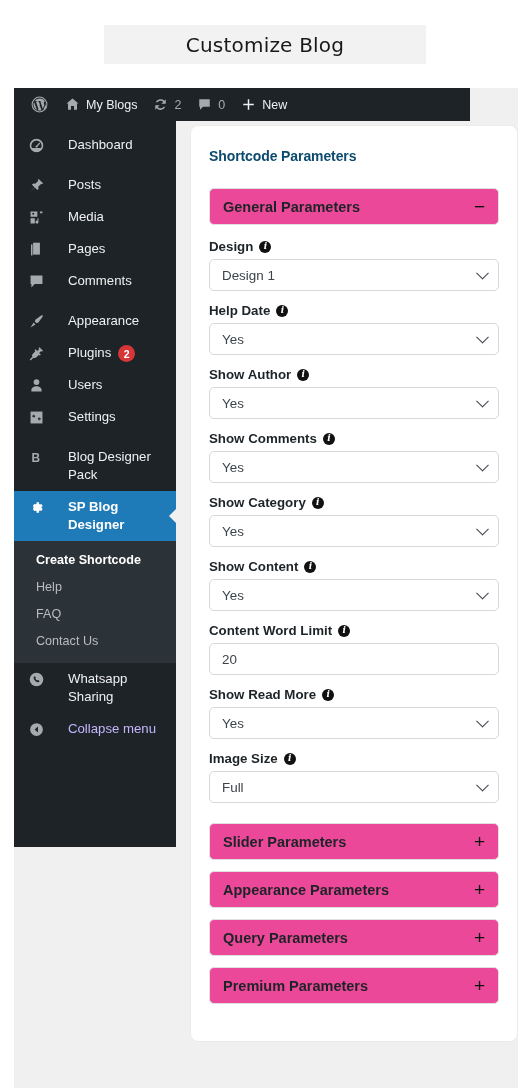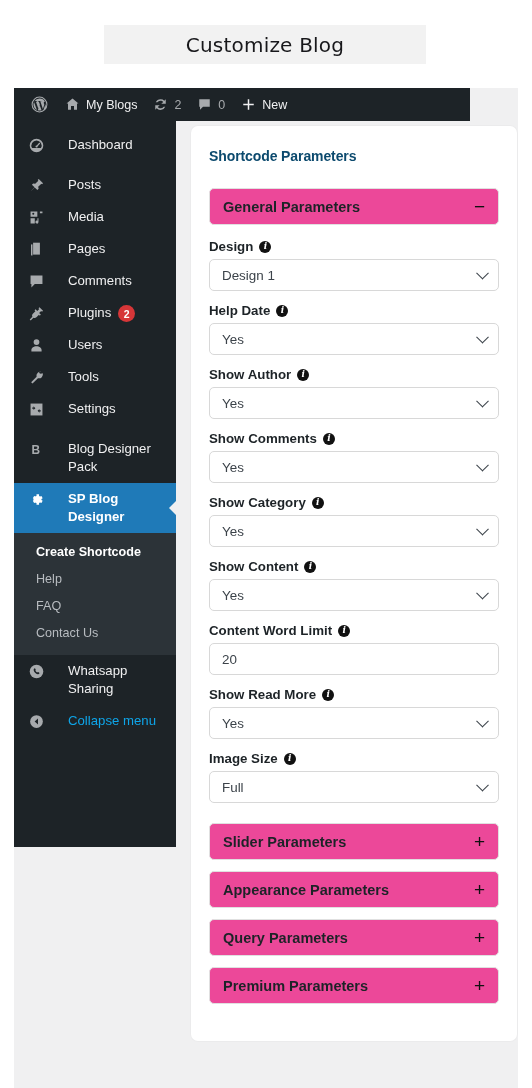--- a/index.html
+++ b/index.html
@@ -84,21 +84,21 @@
     line-height: 17px;
   }
   .sub-item.current { color: #fff; font-weight: 700; }
   .badge {
     display:inline-flex; align-items:center; justify-content:center;
     min-width: 17px; height: 17px; padding: 0 5px;
     background: #d63638; color:#fff; border-radius: 9px;
     font-size: 10.5px; font-weight: 700; margin-left: 7px;
     vertical-align: middle;
   }
-  .menu-item.dim .lbl { color:#0ea5e9; }
+  .menu-item.dim .lbl { color:#c4b5fd; }
 
   
   .content {
     position: absolute; left: 162px; top: 33px;
     width: 342px; height: 967px;
     background: #f0f0f1;
   }
   .card {
     position: absolute; left: 15px; top: 5px;
     width: 326px;
@@ -241,48 +241,48 @@
 
       <div class="menu-item">
         <span class="mi-ico">
           <svg width="17" height="17" viewBox="0 0 20 20">
               <path d="M3 3h14v10H8l-4 4v-4H3z"></path>
             </svg>
         </span>
         <span class="lbl">Comments</span>
       </div>
 
+      <div class="menu-item spacer-top">
+        <span class="mi-ico">
+          <svg width="17" height="17" viewBox="0 0 20 20">
+              <path d="M17.5 3.1c-.6-.6-1.5-.4-2.4.2L8.6 8l-.5 2.3 1.6 1.6 2.3-.5 4.7-6.5c.6-.9.8-1.2.8-1.8zM6.6 11.3L3 17l5.7-3.6-2.1-2.1z"></path>
+            </svg>
+        </span>
+        <span class="lbl">Appearance</span>
+      </div>
 
       <div class="menu-item">
         <span class="mi-ico">
           <svg width="17" height="17" viewBox="0 0 20 20">
               <path d="M13.5 2.5l-1.2 1.2 1 1-2.4 2.4-2-2-1.2 1.2 1 1-3 3c-1 1-1.2 2.4-.5 3.5L2 17l1.2 1.2 3.2-3.2c1.1.7 2.5.5 3.5-.5l3-3 1 1 1.2-1.2-2-2L15.5 7l1 1 1.2-1.2-4.2-4.3z"></path>
             </svg>
         </span>
         <span class="lbl"><span>Plugins</span><span class="badge">2</span></span>
       </div>
 
       <div class="menu-item">
         <span class="mi-ico">
           <svg width="17" height="17" viewBox="0 0 20 20">
               <circle cx="10" cy="6" r="3.4"></circle>
               <path d="M10 10.8c-3.3 0-6 2-6 4.4V17h12v-1.8c0-2.4-2.7-4.4-6-4.4z"></path>
             </svg>
         </span>
         <span class="lbl">Users</span>
       </div>
 
-      <div class="menu-item">
-        <span class="mi-ico">
-          <svg width="17" height="17" viewBox="0 0 20 20">
-              <path d="M15.8 3.5a4.6 4.6 0 00-5.7 5.7l-6.4 6.4 1.6 1.6 6.4-6.4a4.6 4.6 0 005.7-5.7L15 5.5l-1.5-.5-.5-1.5 2.8-.0z"></path>
-            </svg>
-        </span>
-        <span class="lbl">Tools</span>
-      </div>
 
       <div class="menu-item">
         <span class="mi-ico">
           <svg width="17" height="17" viewBox="0 0 20 20">
               <path d="M3 3h14v14H3z" fill="#a7aaad"></path>
               <path d="M6.5 6.2l2.2 2.2-2.2 2.2V9H5V7.7h1.5V6.2zm7 7.6l-2.2-2.2 2.2-2.2V11H15v1.3h-1.5v1.5z" fill="#1d2327"></path>
             </svg>
         </span>
         <span class="lbl">Settings</span>
       </div>

